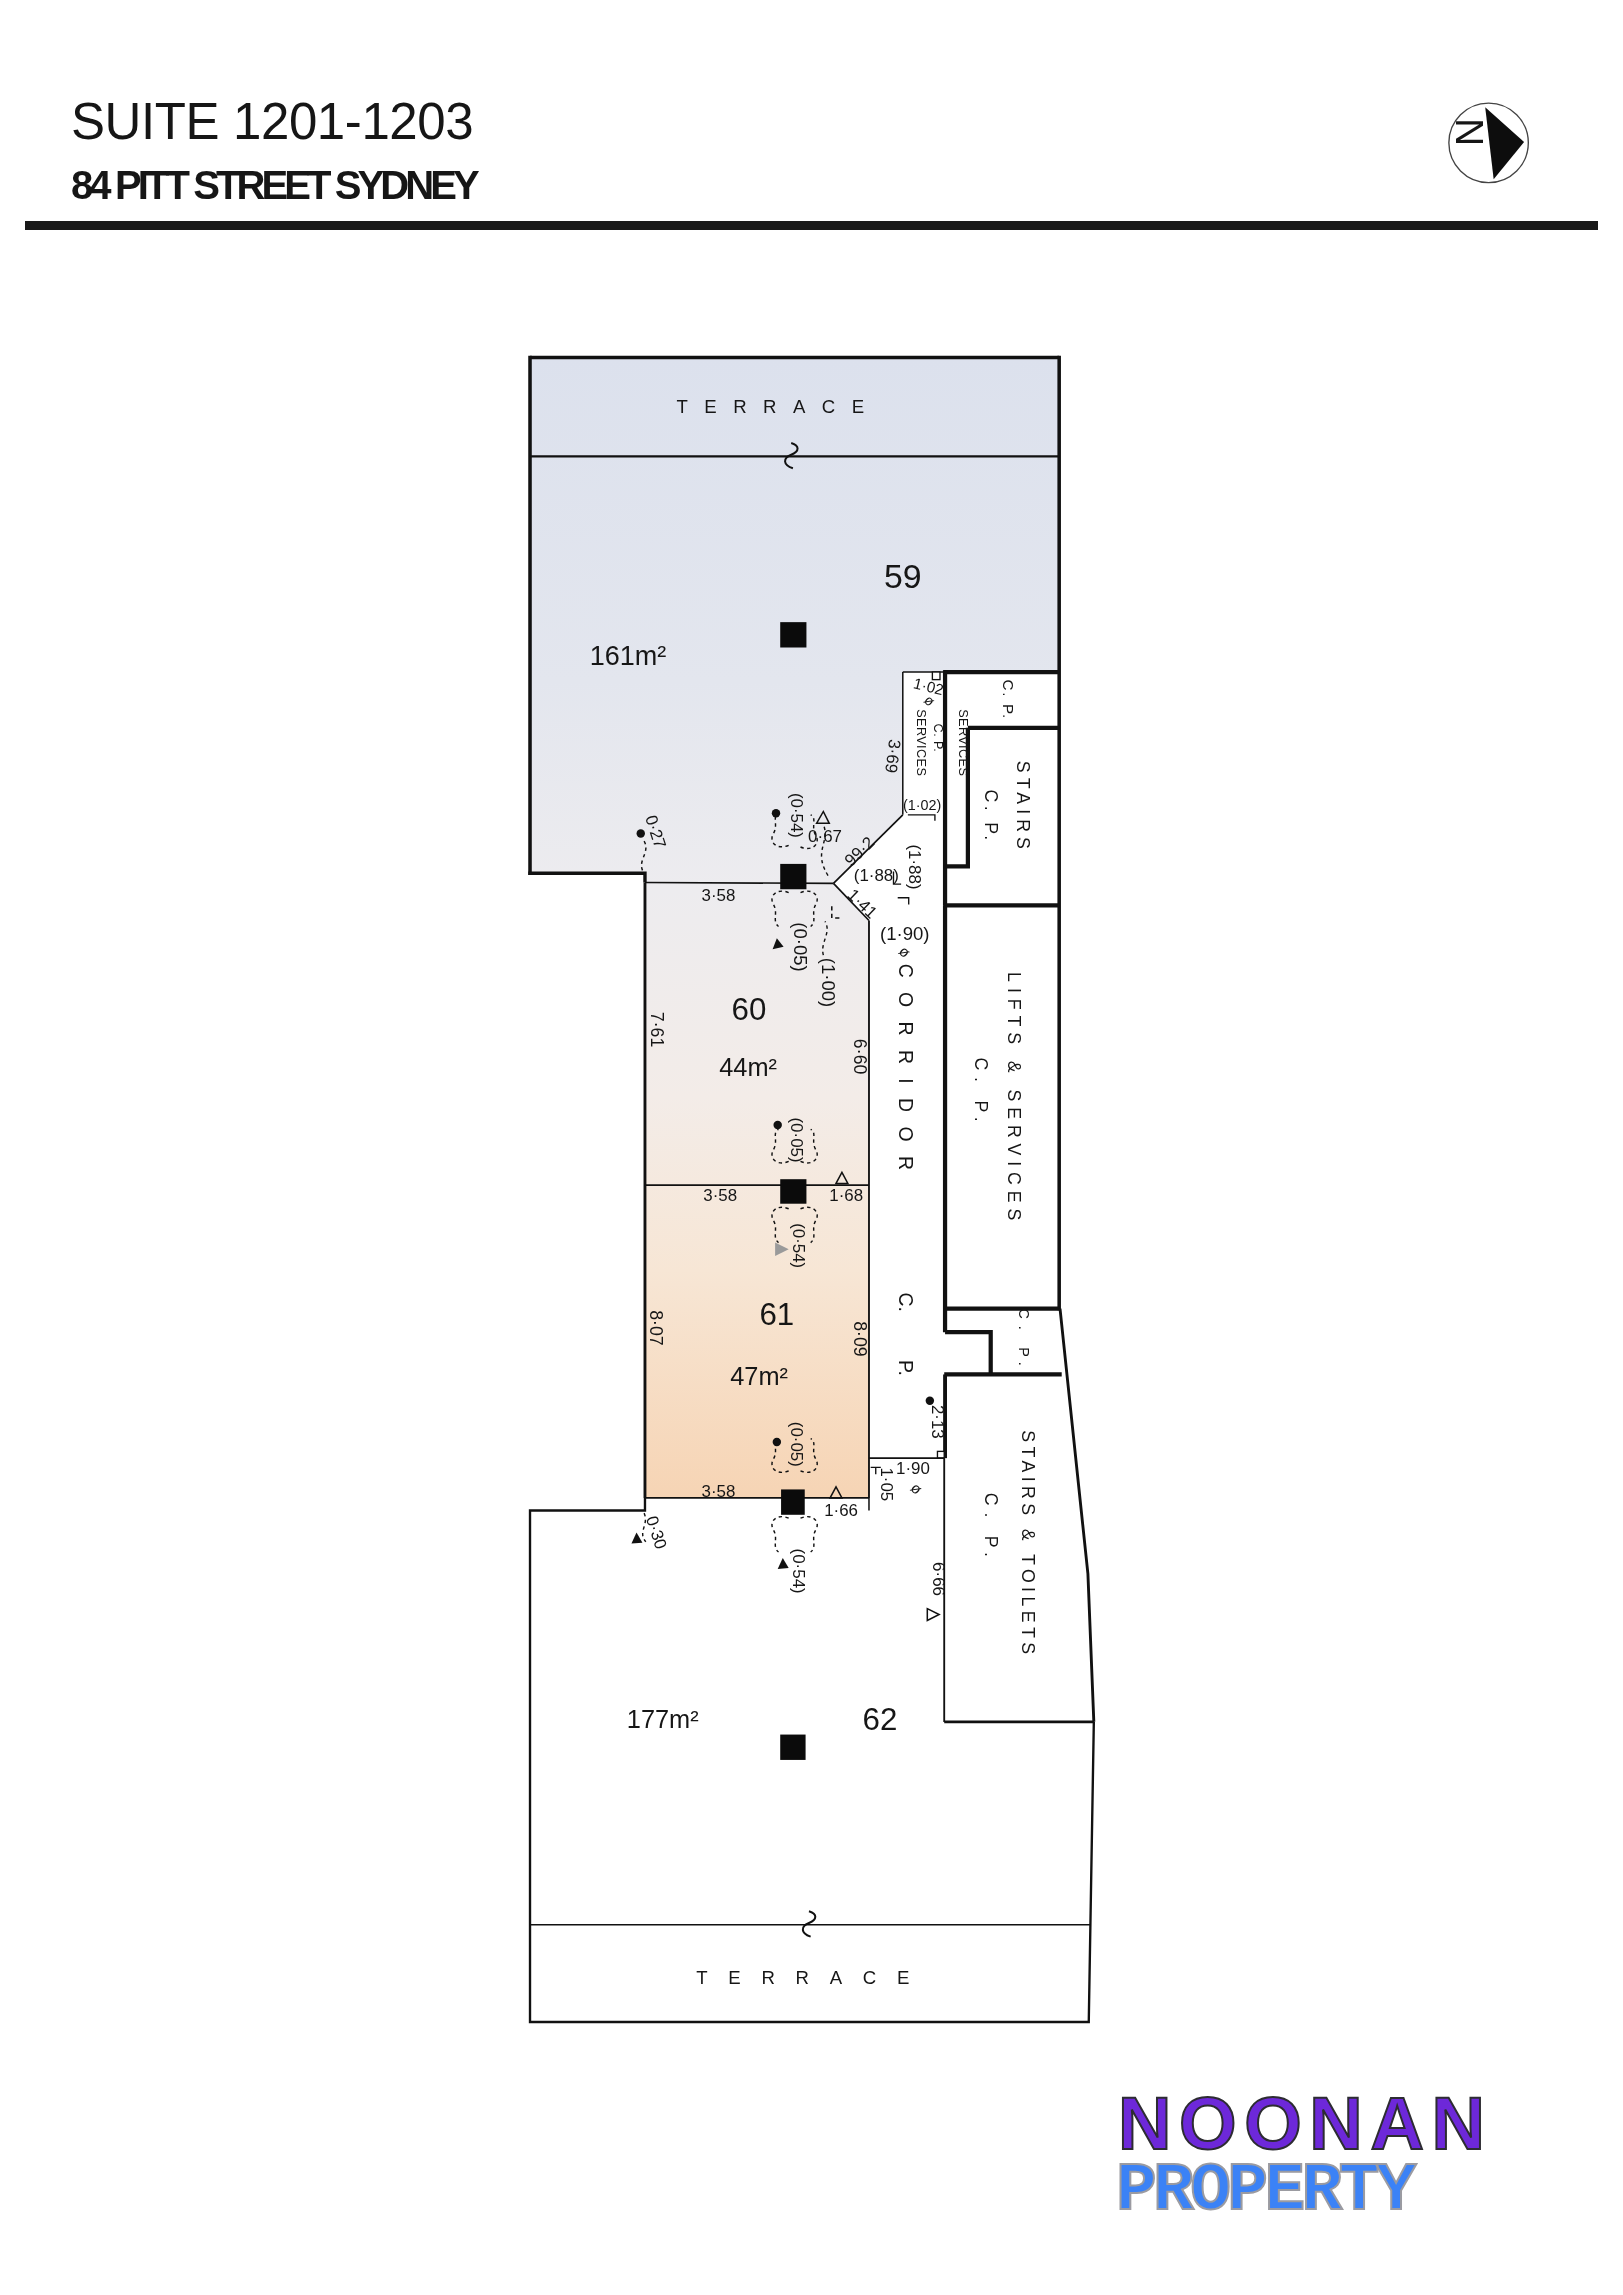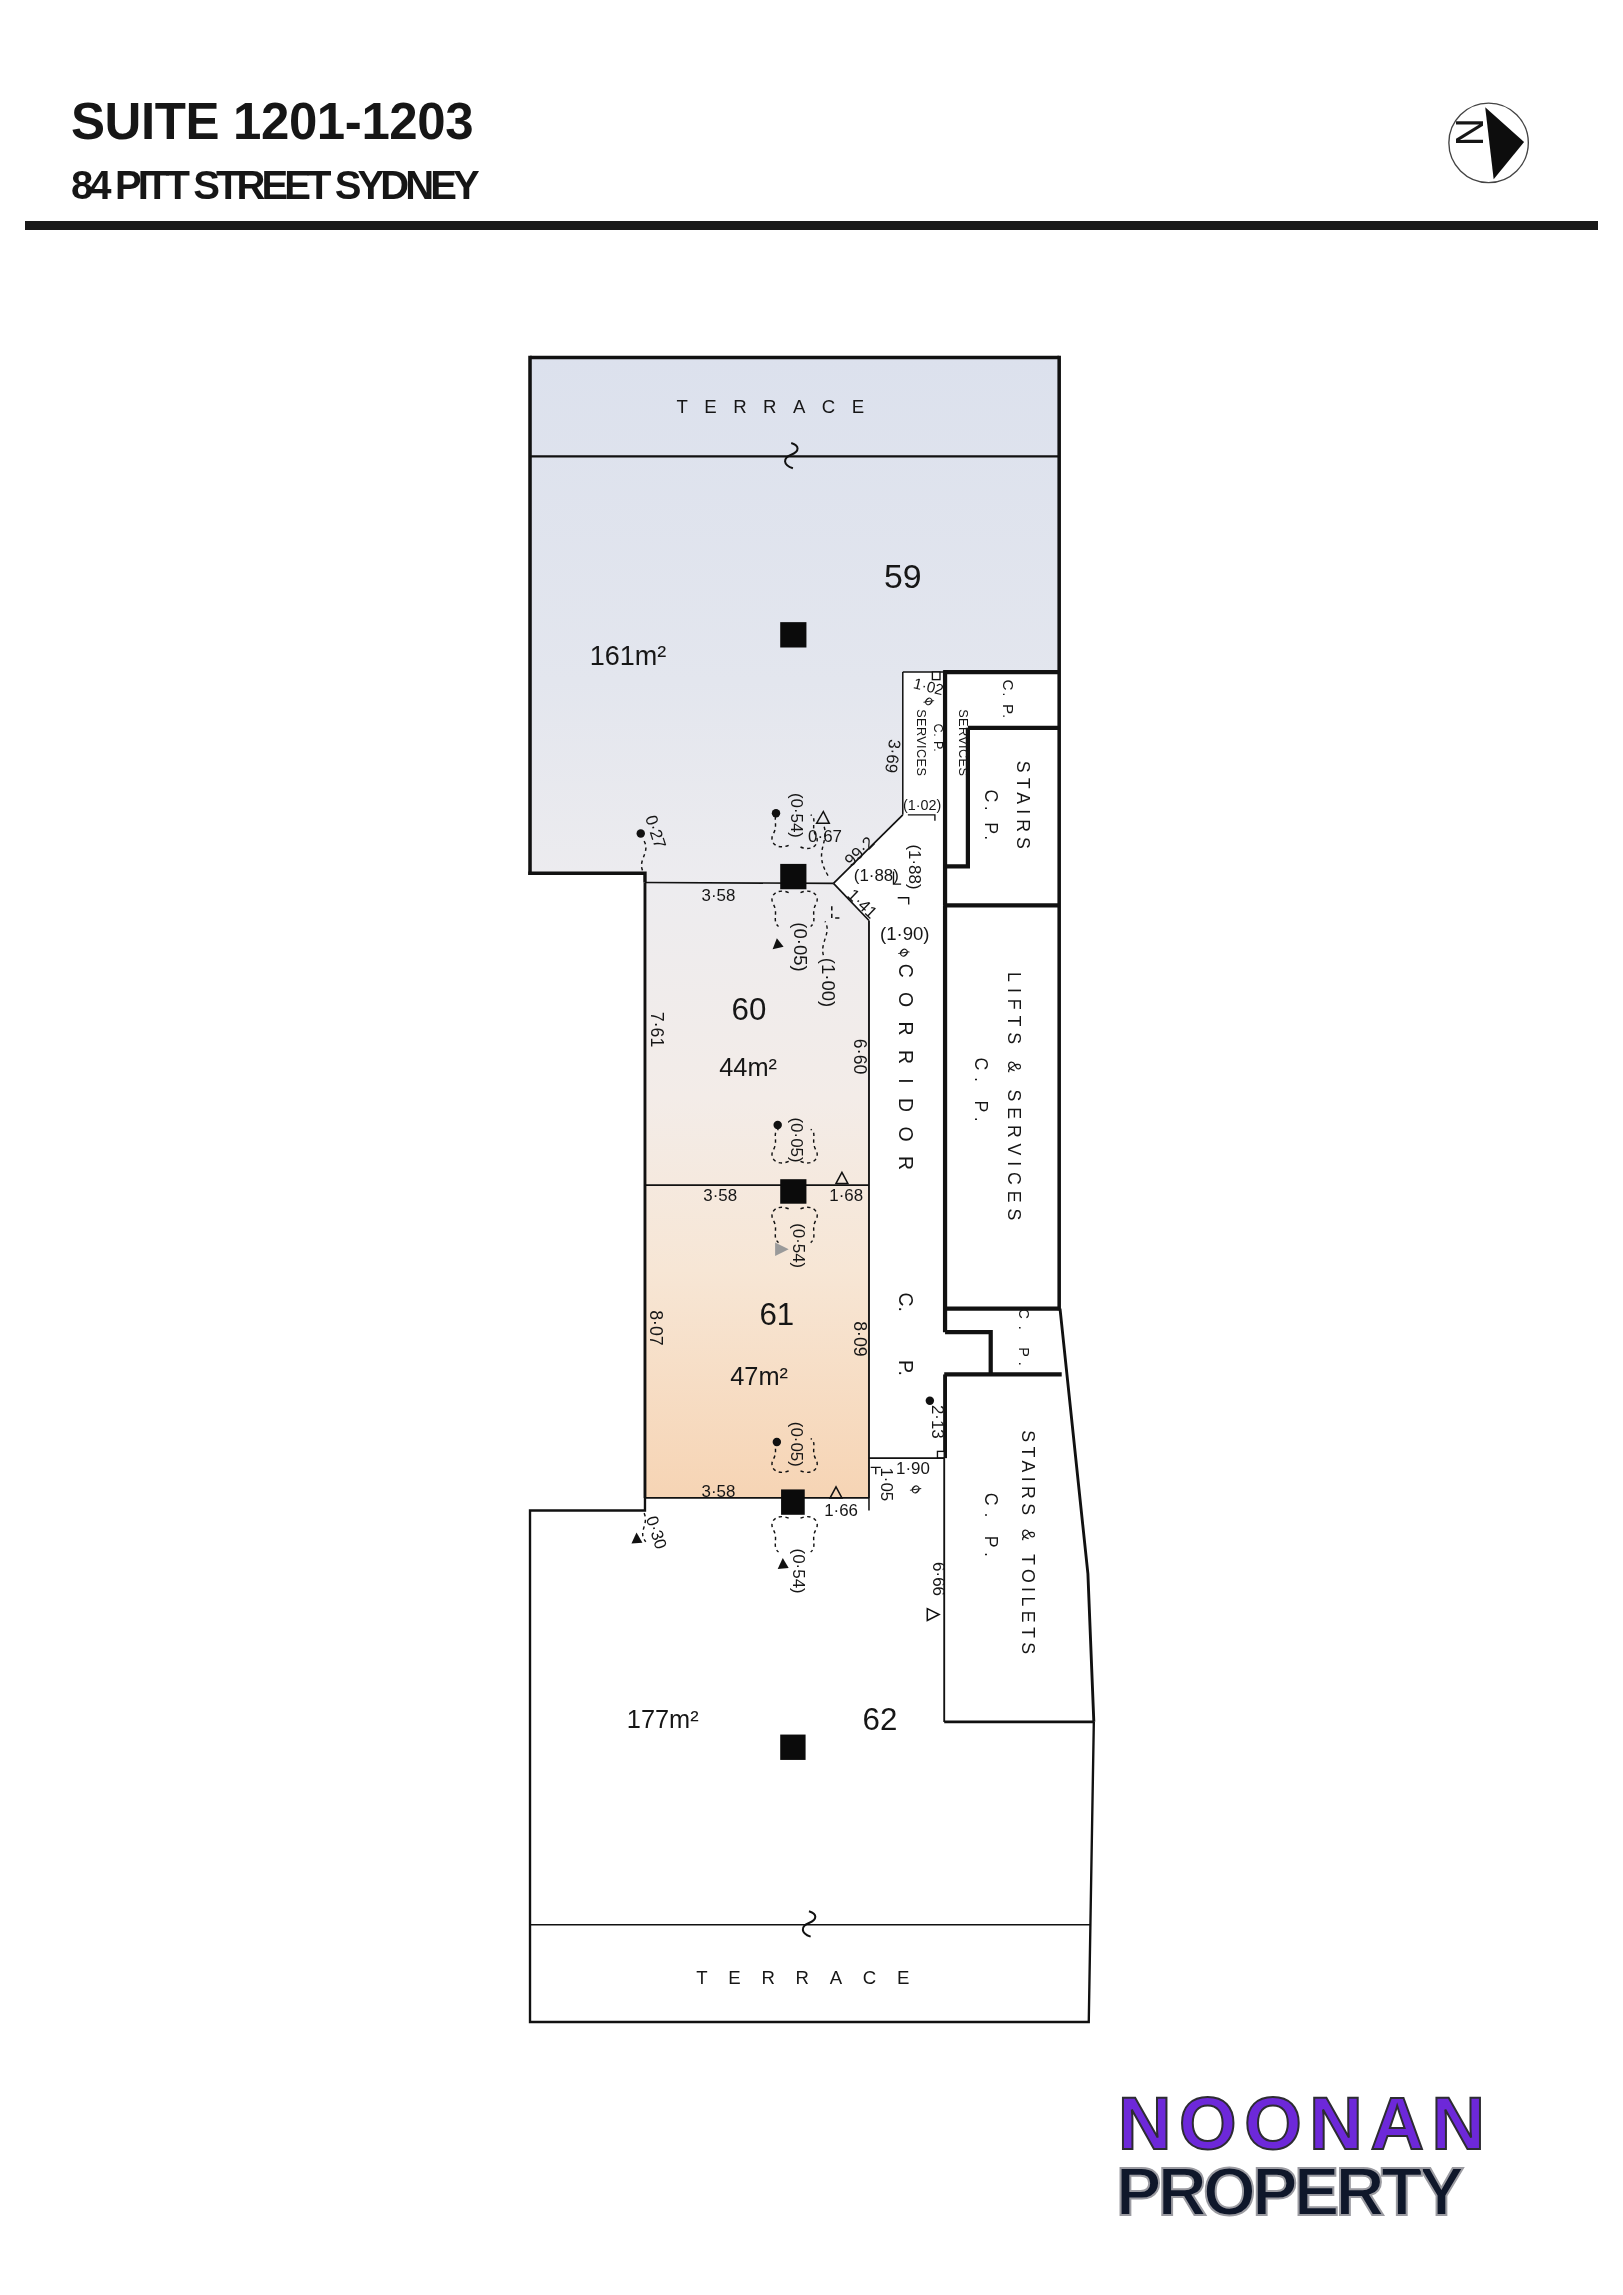--- a/index.html
+++ b/index.html
@@ -1,26 +1,26 @@
 <!DOCTYPE html>
 <html style="font-size:13.5px"><head>
 <meta charset="utf-8">
 <style>
   html,body{margin:0;padding:0;}
   body{width:1623px;height:2295px;background:#ffffff;position:relative;overflow:hidden;
        font-family:"Liberation Sans", sans-serif;}
-  .t1{position:absolute;left:71px;top:96px;color:#161616;font-weight:bold;
+  .t1{position:absolute;left:71px;top:96px;color:#161616;font-weight:normal;
          font-size:51px;line-height:51px;letter-spacing:-0.4px;text-align:center;}
   .t2{position:absolute;left:71px;top:160px;color:#161616;font-weight:bold;
          font-size:40px;line-height:51px;letter-spacing:-3.9px;}
   .rule{position:absolute;left:25px;top:221px;width:1573px;height:8.5px;background:#191919;}
   .noonan{position:absolute;left:1118px;top:2087px;color:#6d28d9;font-weight:bold;
           font-size:74px;letter-spacing:7.6px;line-height:74px;-webkit-text-stroke:2px #2d2c32;}
-  .property{position:absolute;left:1116px;top:2157px;color:#0f172a;font-weight:bold;
-          font-size:68px;letter-spacing:-3.7px;line-height:68px;-webkit-text-stroke:2px #9b9ba1;}
+  .property{position:absolute;left:1116px;top:2157px;color:#3b82f6;font-weight:bold;
+          font-size:68px;letter-spacing:-3.7px;line-height:68px;font-family:Liberation Mono, monospace;-webkit-text-stroke:2px #9b9ba1;}
   svg{position:absolute;left:0;top:0;}
   text{font-family:"Liberation Sans", sans-serif;fill:#161616;}
 </style>
 </head>
 <body>
 
 <div class="t1">SUITE 1201-1203</div>
 
 <div class="t2">84 PITT STREET SYDNEY</div>
 

